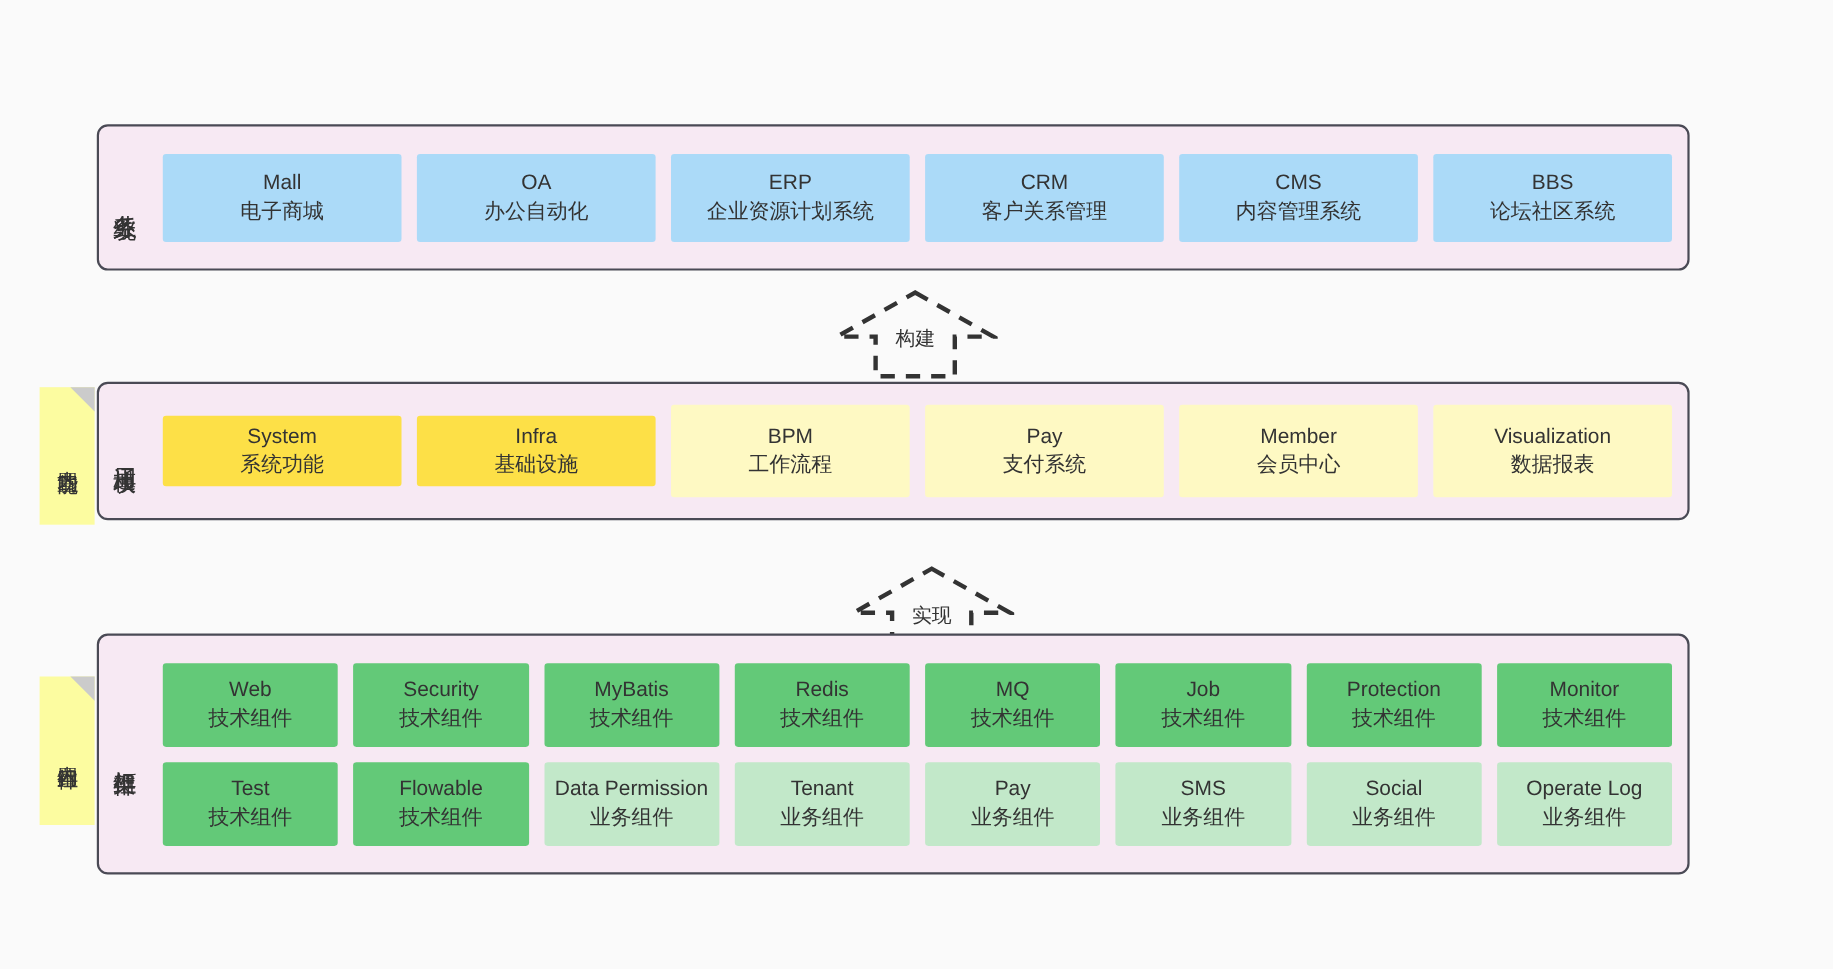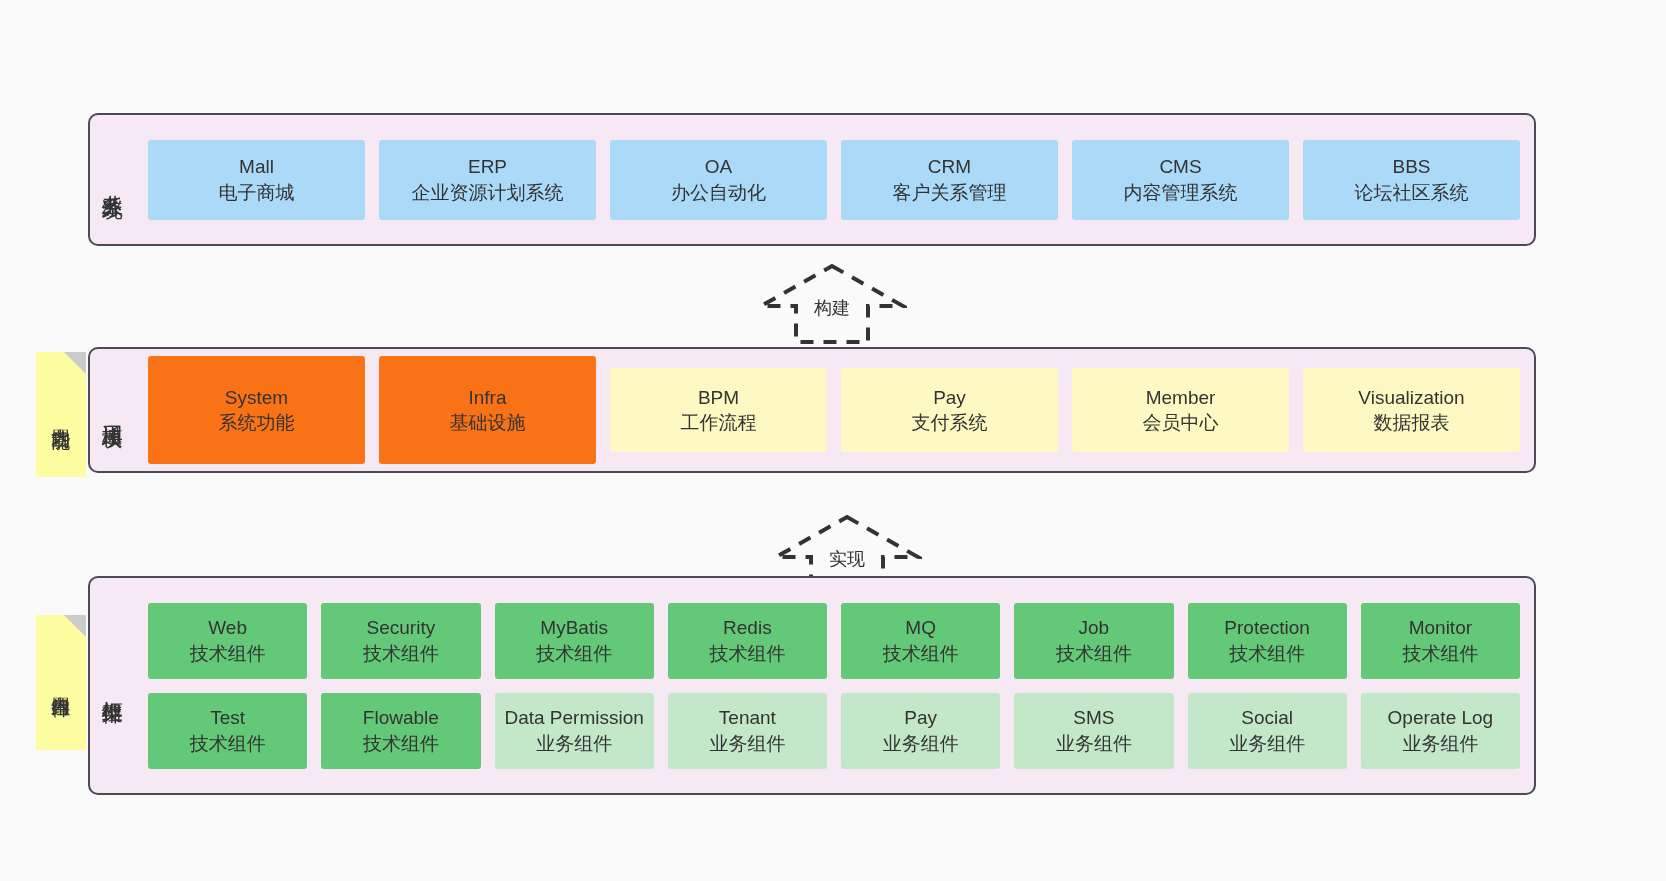--- a/index.html
+++ b/index.html
@@ -80,21 +80,21 @@
     text-align: center;
     font-size: 19px;
     line-height: 1.32;
     color: #333333;
     padding: 6px 8px;
   }
   .box .en { display: block; }
   .box .cn { display: block; }
 
   .box.blue        { background: #ABDAF8; height: 80px; }
-  .box.red         { background: #f97316; height: 108px; }
+  .box.red         { background: #fde047; height: 64px; }
   .box.pink        { background: #fef9c3; height: 84px; }
   .box.green       { background: #63C978; height: 76px; }
   .box.lightgreen  { background: #C2E8C9; height: 76px; }
 
   
   .note {
     position: absolute;
     box-sizing: border-box;
     width: 50px;
     background: #FCFCA0;
@@ -142,26 +142,26 @@
 <div class="canvas">
 
   <div class="layer" id="layer-business" style="left:88px; top:113px; width:1448px; height:133px;">
     <div class="layer-title">业务系统</div>
     <div class="layer-body">
       <div class="box blue">
         <span class="en">Mall</span>
         <span class="cn">电子商城</span>
       </div>
       <div class="box blue">
+        <span class="en">OA</span>
+        <span class="cn">办公自动化</span>
+      </div>
+      <div class="box blue">
         <span class="en">ERP</span>
         <span class="cn">企业资源计划系统</span>
-      </div>
-      <div class="box blue">
-        <span class="en">OA</span>
-        <span class="cn">办公自动化</span>
       </div>
       <div class="box blue">
         <span class="en">CRM</span>
         <span class="cn">客户关系管理</span>
       </div>
       <div class="box blue">
         <span class="en">CMS</span>
         <span class="cn">内容管理系统</span>
       </div>
       <div class="box blue">

